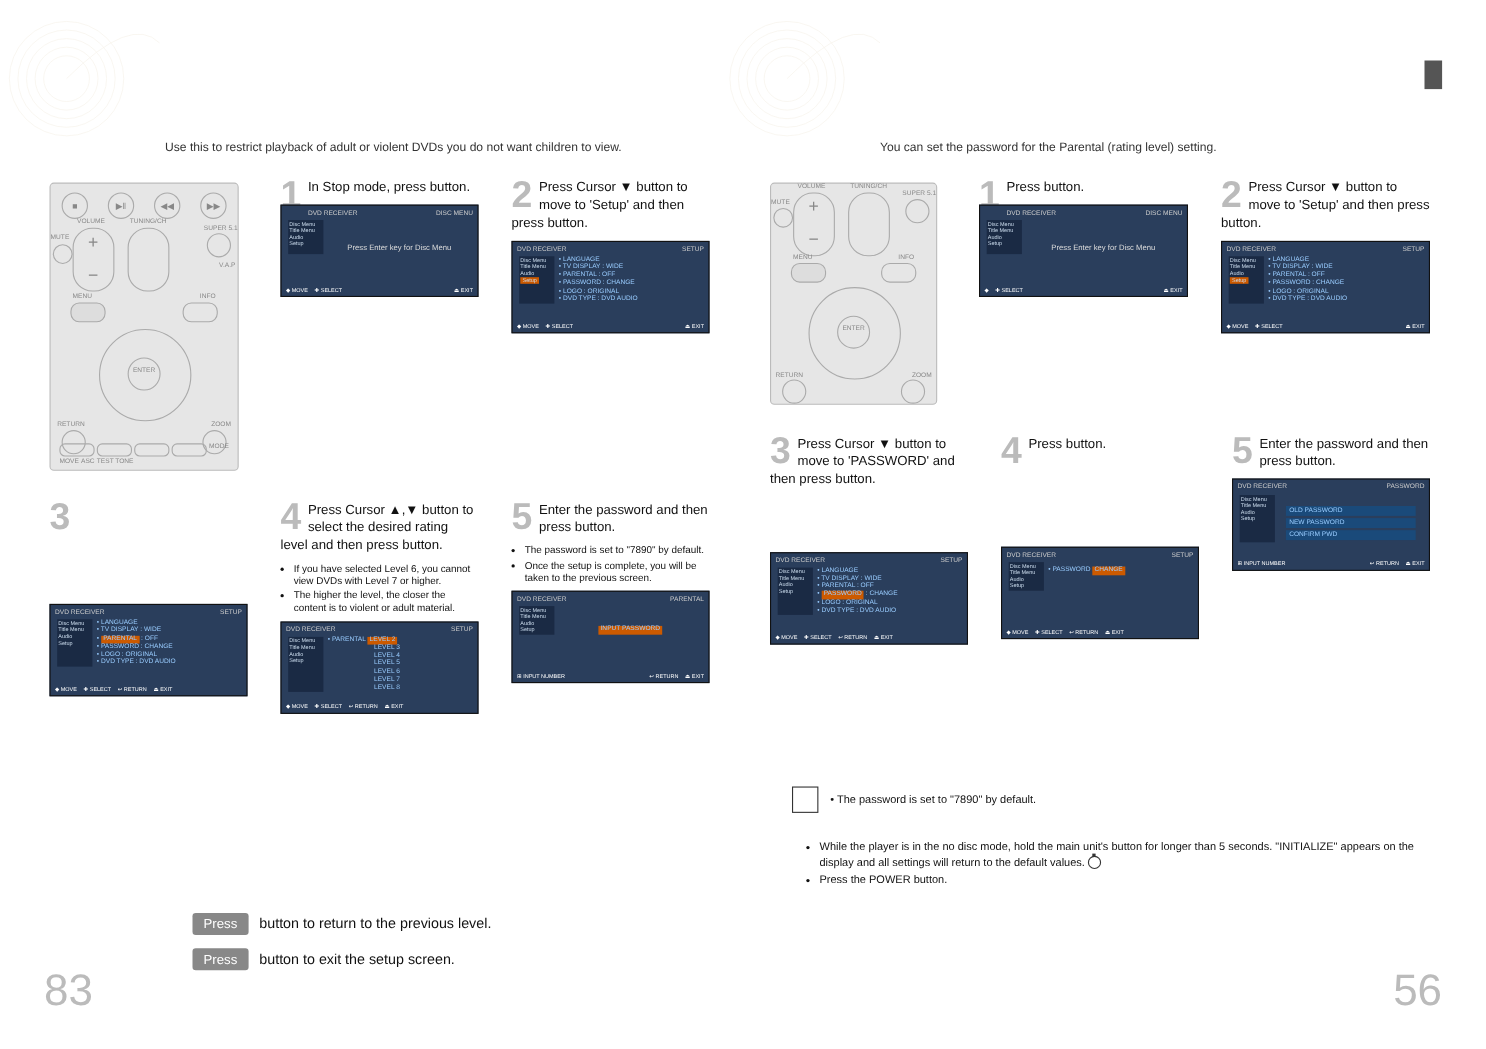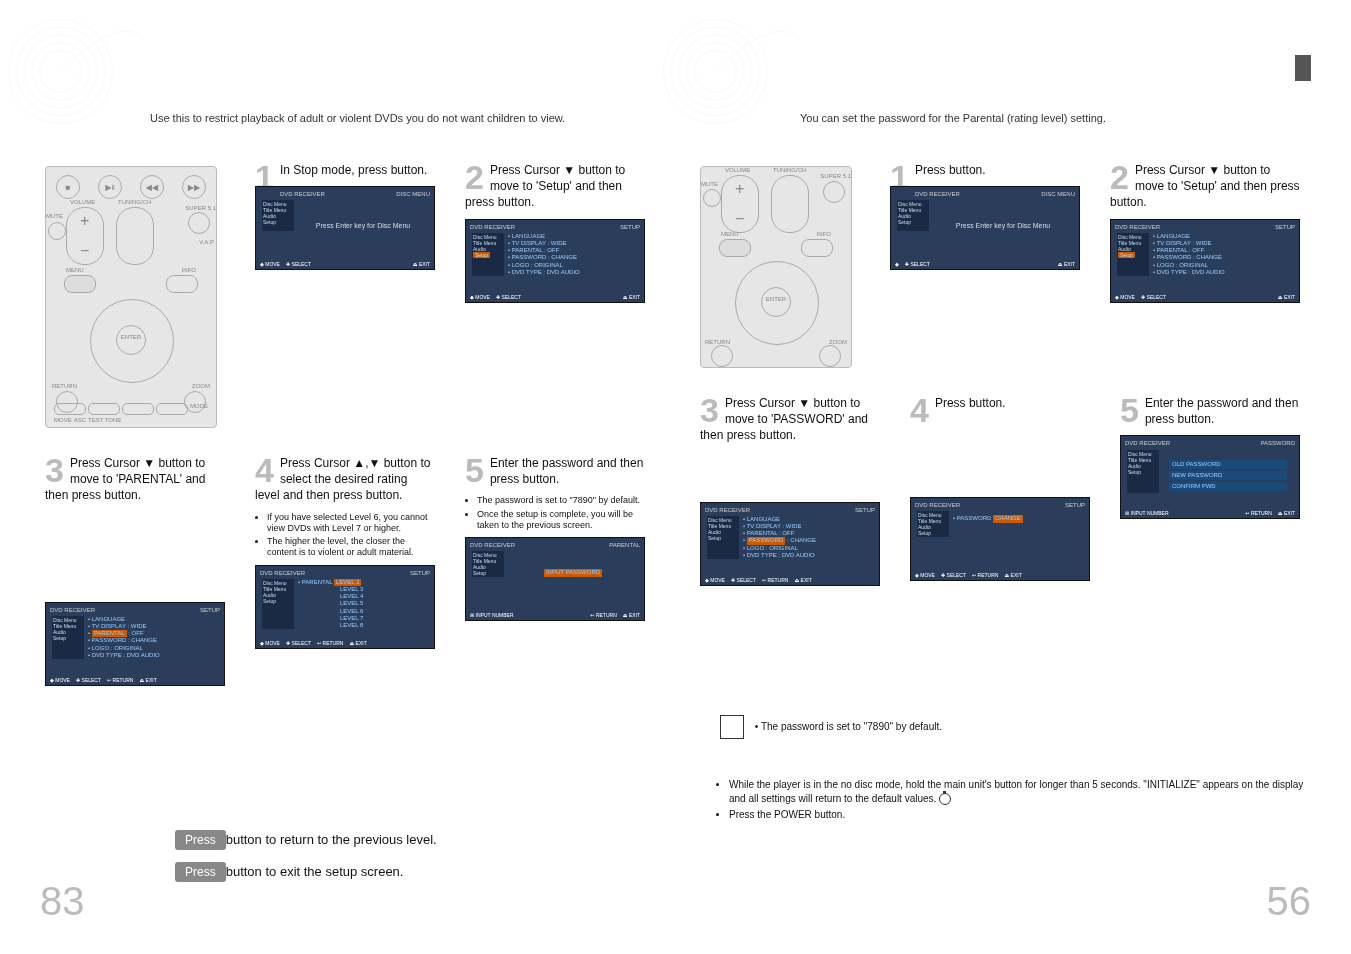--- a/index.html
+++ b/index.html
@@ -1,19 +1,19 @@
 <!DOCTYPE html>
 <html><head>
 <meta charset="utf-8">
 <style>
   html,body{margin:0;padding:0;background:#fff;font-family:Arial,Helvetica,sans-serif;color:#111;}
   .page{width:1351px;height:954px;position:relative;overflow:hidden;}
   .swirl{position:absolute;top:0;width:150px;height:130px;opacity:.15;}
   .swirl svg{width:100%;height:100%;}
-  .tagline{position:absolute;top:112px;font-size:11px;color:#333;}
+  .tagline{position:absolute;top:128px;font-size:11px;color:#333;}
   .left-tag{left:150px;}
   .right-tag{left:800px;}
   
   .steps-left{position:absolute;left:45px;top:160px;width:600px;}
   .steps-right{position:absolute;left:700px;top:160px;width:600px;}
   .step-row{display:flex;gap:30px;margin-bottom:25px;}
   .step-cell{flex:1 1 0;min-width:0;}
   .num{font-size:34px;font-weight:bold;color:#bbb;float:left;margin-right:6px;line-height:1;}
   .inst{font-size:12px;line-height:1.35;padding:2px 0 2px 0;}
   .tv{background:#2a3e5c;border:1px solid #111;height:74px;margin-top:6px;padding:4px;color:#9cf;font-size:6px;line-height:1.2;position:relative;}
@@ -26,21 +26,21 @@
   .tv-center{text-align:center;padding-top:22px;color:#ddd;font-size:7px;}
   .remote{background:#e6e6e6;border:1px solid #bbb;border-radius:4px;height:260px;width:170px;margin-top:6px;position:relative;}
   .remote-small{height:200px;width:150px;}
   .notes{font-size:9px;line-height:1.25;margin-top:6px;}
   .notes li{margin-bottom:2px;text-align:left;}
   .notes ul{margin:0;padding-left:12px;}
   .foot-left{position:absolute;left:112px;bottom:115px;font-size:9px;}
   .foot-box{width:22px;height:22px;border:1px solid #333;display:inline-block;vertical-align:middle;margin-right:8px;}
   .bottom-hints{position:absolute;left:175px;bottom:60px;font-size:13px;}
   .bottom-hints .row{margin-bottom:12px;}
-  .hint-btn{display:inline-block;background:#888;color:#fff;padding:3px 10px;border-radius:3px;font-size:12px;}
+  .hint-btn{display:inline-block;background:#888;color:#fff;padding:3px 10px;border-radius:3px;font-size:12px;margin-right:10px;}
   .pg-left{position:absolute;left:40px;bottom:30px;font-size:40px;color:#bbb;}
   .pg-right{position:absolute;right:40px;bottom:30px;font-size:40px;color:#bbb;}
   .tab{position:absolute;right:40px;top:55px;width:16px;height:26px;background:#555;}
   .pwd-default{position:absolute;left:720px;bottom:215px;font-size:10px;}
   .pwd-default .foot-box{width:22px;height:22px;}
   .forgot{position:absolute;left:715px;bottom:130px;font-size:10px;line-height:1.4;width:600px;}
   .forgot li{margin-bottom:2px;}
   .forgot-ic{display:inline-block;width:10px;height:10px;border:1px solid #333;border-radius:50%;vertical-align:middle;position:relative;}
   .forgot-ic::after{content:"";position:absolute;left:3px;top:-3px;width:3px;height:3px;background:#333;}
   
@@ -188,21 +188,20 @@
               <span>✚ <span>SELECT</span></span>
               <span style="margin-left:auto">⏏ <span>EXIT</span></span>
             </div>
         </div>
       </div>
     </div>
 
     <div class="step-row">
       <div class="step-cell">
         <span class="num">3</span>
-        <div class="inst">Press Cursor ▼ button to move to 'PARENTAL' and then press button.</div>
         <div style="height:90px;"></div>
         <div class="tv">
           <div class="tv-header">
               <span>DVD RECEIVER</span>
               <span>SETUP</span>
             </div>
           <div class="tv-row">
             <div class="tv-sidebar">
                 <div>Disc Menu</div>
                 <div>Title Menu</div>
@@ -474,21 +473,21 @@
       </div>
     </div>
   </div>
 
   <div class="pwd-default">
     <span class="foot-box"></span>
     • <span>The password is set to "7890" by default.</span>
   </div>
 
   <div class="forgot">
-    <ul style="margin:0;padding-left:14px;">
+    <ul style="margin:16px;padding-left:14px;">
       <li><span>While the player is in the no disc mode, hold the main unit's  button for longer than 5 seconds. "INITIALIZE" appears on the display and all settings will return to the default values.</span> <span class="forgot-ic"></span></li>
       <li>Press the POWER button.</li>
     </ul>
   </div>
 
   <div class="pg-left">83</div>
   <div class="pg-right">56</div>
 </div>
 
 </body></html>

